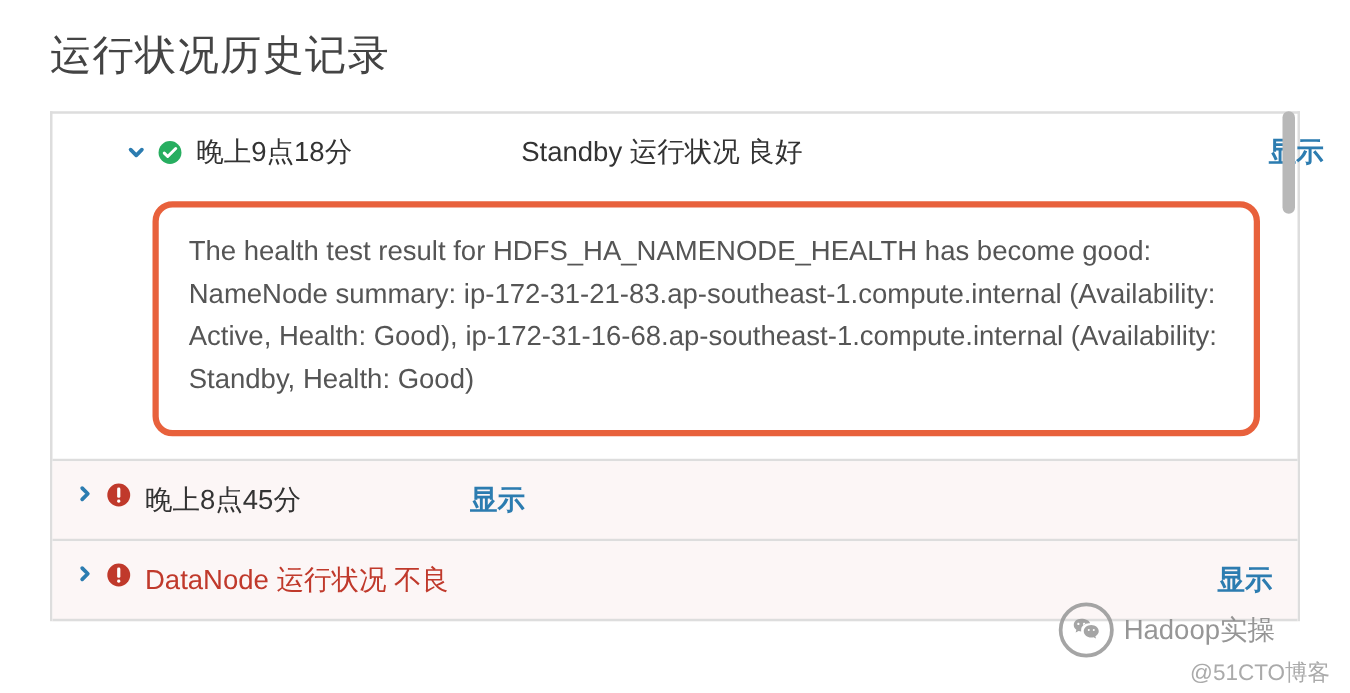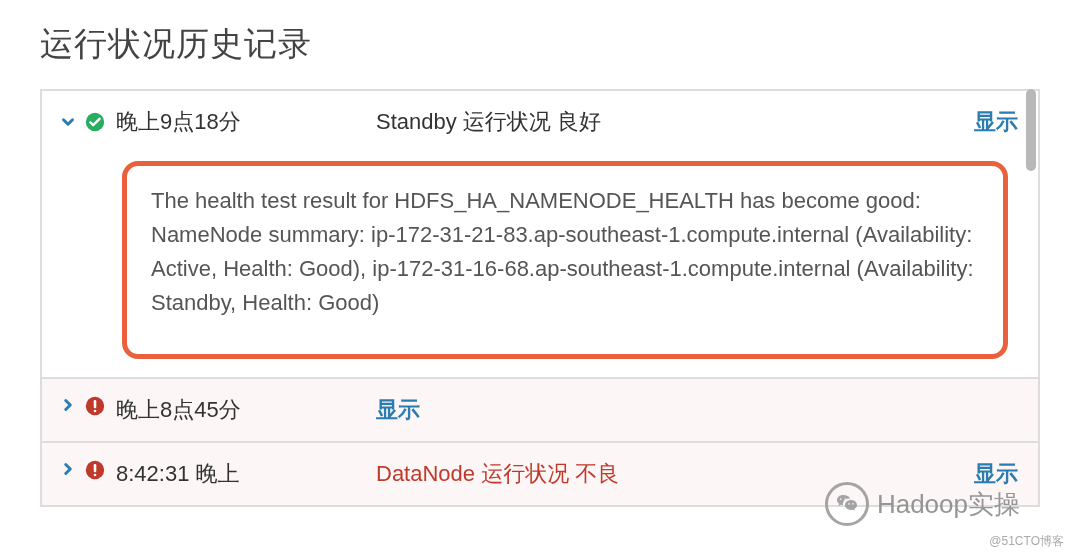--- a/index.html
+++ b/index.html
@@ -3,39 +3,39 @@
   <meta charset="utf-8">
   <style>
     * {margin:0;padding:0;box-sizing:border-box;}
     body {width:1080px;height:554px;background:#fff;font-family:"Helvetica Neue",Arial,"Microsoft YaHei",sans-serif;color:#333;position:relative;overflow:hidden;}
     .page {padding:22px 40px 0 40px;}
     .page-title {font-size:33px;font-weight:400;color:#444;margin-bottom:22px;letter-spacing:1px;}
     .content-wrap {position:relative;}
     .history-list {border:2px solid #ddd;border-bottom:none;}
     .row {display:flex;align-items:flex-start;border-bottom:2px solid #ddd;padding:16px 20px 16px 16px;}
     .row.expanded {flex-direction:column;padding:0;}
-    .row-head {display:flex;align-items:center;width:100%;padding:16px 20px 16px 16px;}
+    .row-head {display:flex;align-items:center;width:100%;padding:16px 20px 16px 16px;margin-left:41px;}
     .chev {width:20px;height:20px;flex:0 0 20px;display:flex;align-items:center;justify-content:center;margin-right:6px;}
     .chev svg {width:18px;height:18px;}
     .status-ico {width:22px;height:22px;flex:0 0 22px;display:flex;align-items:center;justify-content:center;margin-right:10px;}
     .time {font-size:22px;color:#333;flex:0 0 260px;}
     .msg {font-size:22px;color:#333;flex:1;}
     .msg.err {color:#c0392b;}
     .msg-line {color:#c0392b;font-size:22px;margin-top:2px;}
     .show-link {font-size:22px;color:#2c7cb0;cursor:pointer;flex:0 0 auto;font-weight:bold;}
     .bad-row {background:#fcf6f6;}
-    .detail-box {margin:8px 24px 18px 80px;border:5px solid #e8613c;border-radius:16px;padding:18px 24px 34px 24px;width:calc(100% - 110px);}
+    .detail-box {margin:8px 24px 18px 80px;border:5px solid #e8613c;border-radius:16px;padding:18px 24px 24px 24px;width:calc(100% - 110px);}
     .detail-text {font-size:22px;color:#555;line-height:1.55;}
     .scroll-track {position:absolute;right:2px;top:0;width:14px;height:100%;}
     .scroll-thumb {position:absolute;right:2px;top:0;width:10px;height:82px;background:#b8b8b8;border-radius:6px;}
     .wm-chat {position:absolute;right:60px;bottom:28px;display:flex;align-items:center;opacity:0.88;}
     .wm-chat-ico {width:44px;height:44px;border-radius:50%;border:3px solid #999;display:flex;align-items:center;justify-content:center;margin-right:8px;}
     .wm-chat-ico svg {width:24px;height:24px;}
-    .wm-chat-txt {font-size:26px;color:#888;font-weight:500;}
-    .wm-corner {position:absolute;right:16px;bottom:4px;font-size:12px;color:#aaa;}
+    .wm-chat-txt {font-size:22px;color:#888;font-weight:500;}
+    .wm-corner {position:absolute;right:16px;bottom:4px;font-size:18px;color:#aaa;}
   </style>
 </head>
 <body>
 
 <div class="page">
   <div class="page-title">运行状况历史记录</div>
   <div class="content-wrap">
     <div class="history-list">
 
       <div class="row expanded">
@@ -83,21 +83,20 @@
               <path d="M9 6l6 6-6 6" fill="none" stroke="#2c7cb0" stroke-width="4" stroke-linecap="round" stroke-linejoin="round"></path>
             </svg>
         </span>
         <span class="status-ico">
           <svg viewBox="0 0 24 24">
               <circle cx="12" cy="12" r="10" fill="#c0392b"></circle>
               <rect x="10.6" y="5.5" width="2.8" height="9" rx="1.3" fill="#fff"></rect>
               <rect x="10.6" y="16" width="2.8" height="2.8" rx="1.3" fill="#fff"></rect>
             </svg>
         </span>
-        <span class="time">8:42:31 晚上</span>
         <span class="msg err">DataNode 运行状况 不良</span>
         <span class="show-link">显示</span>
       </div>
 
     </div>
     <div class="scroll-track">
       <div class="scroll-thumb"></div>
     </div>
   </div>
 </div>

